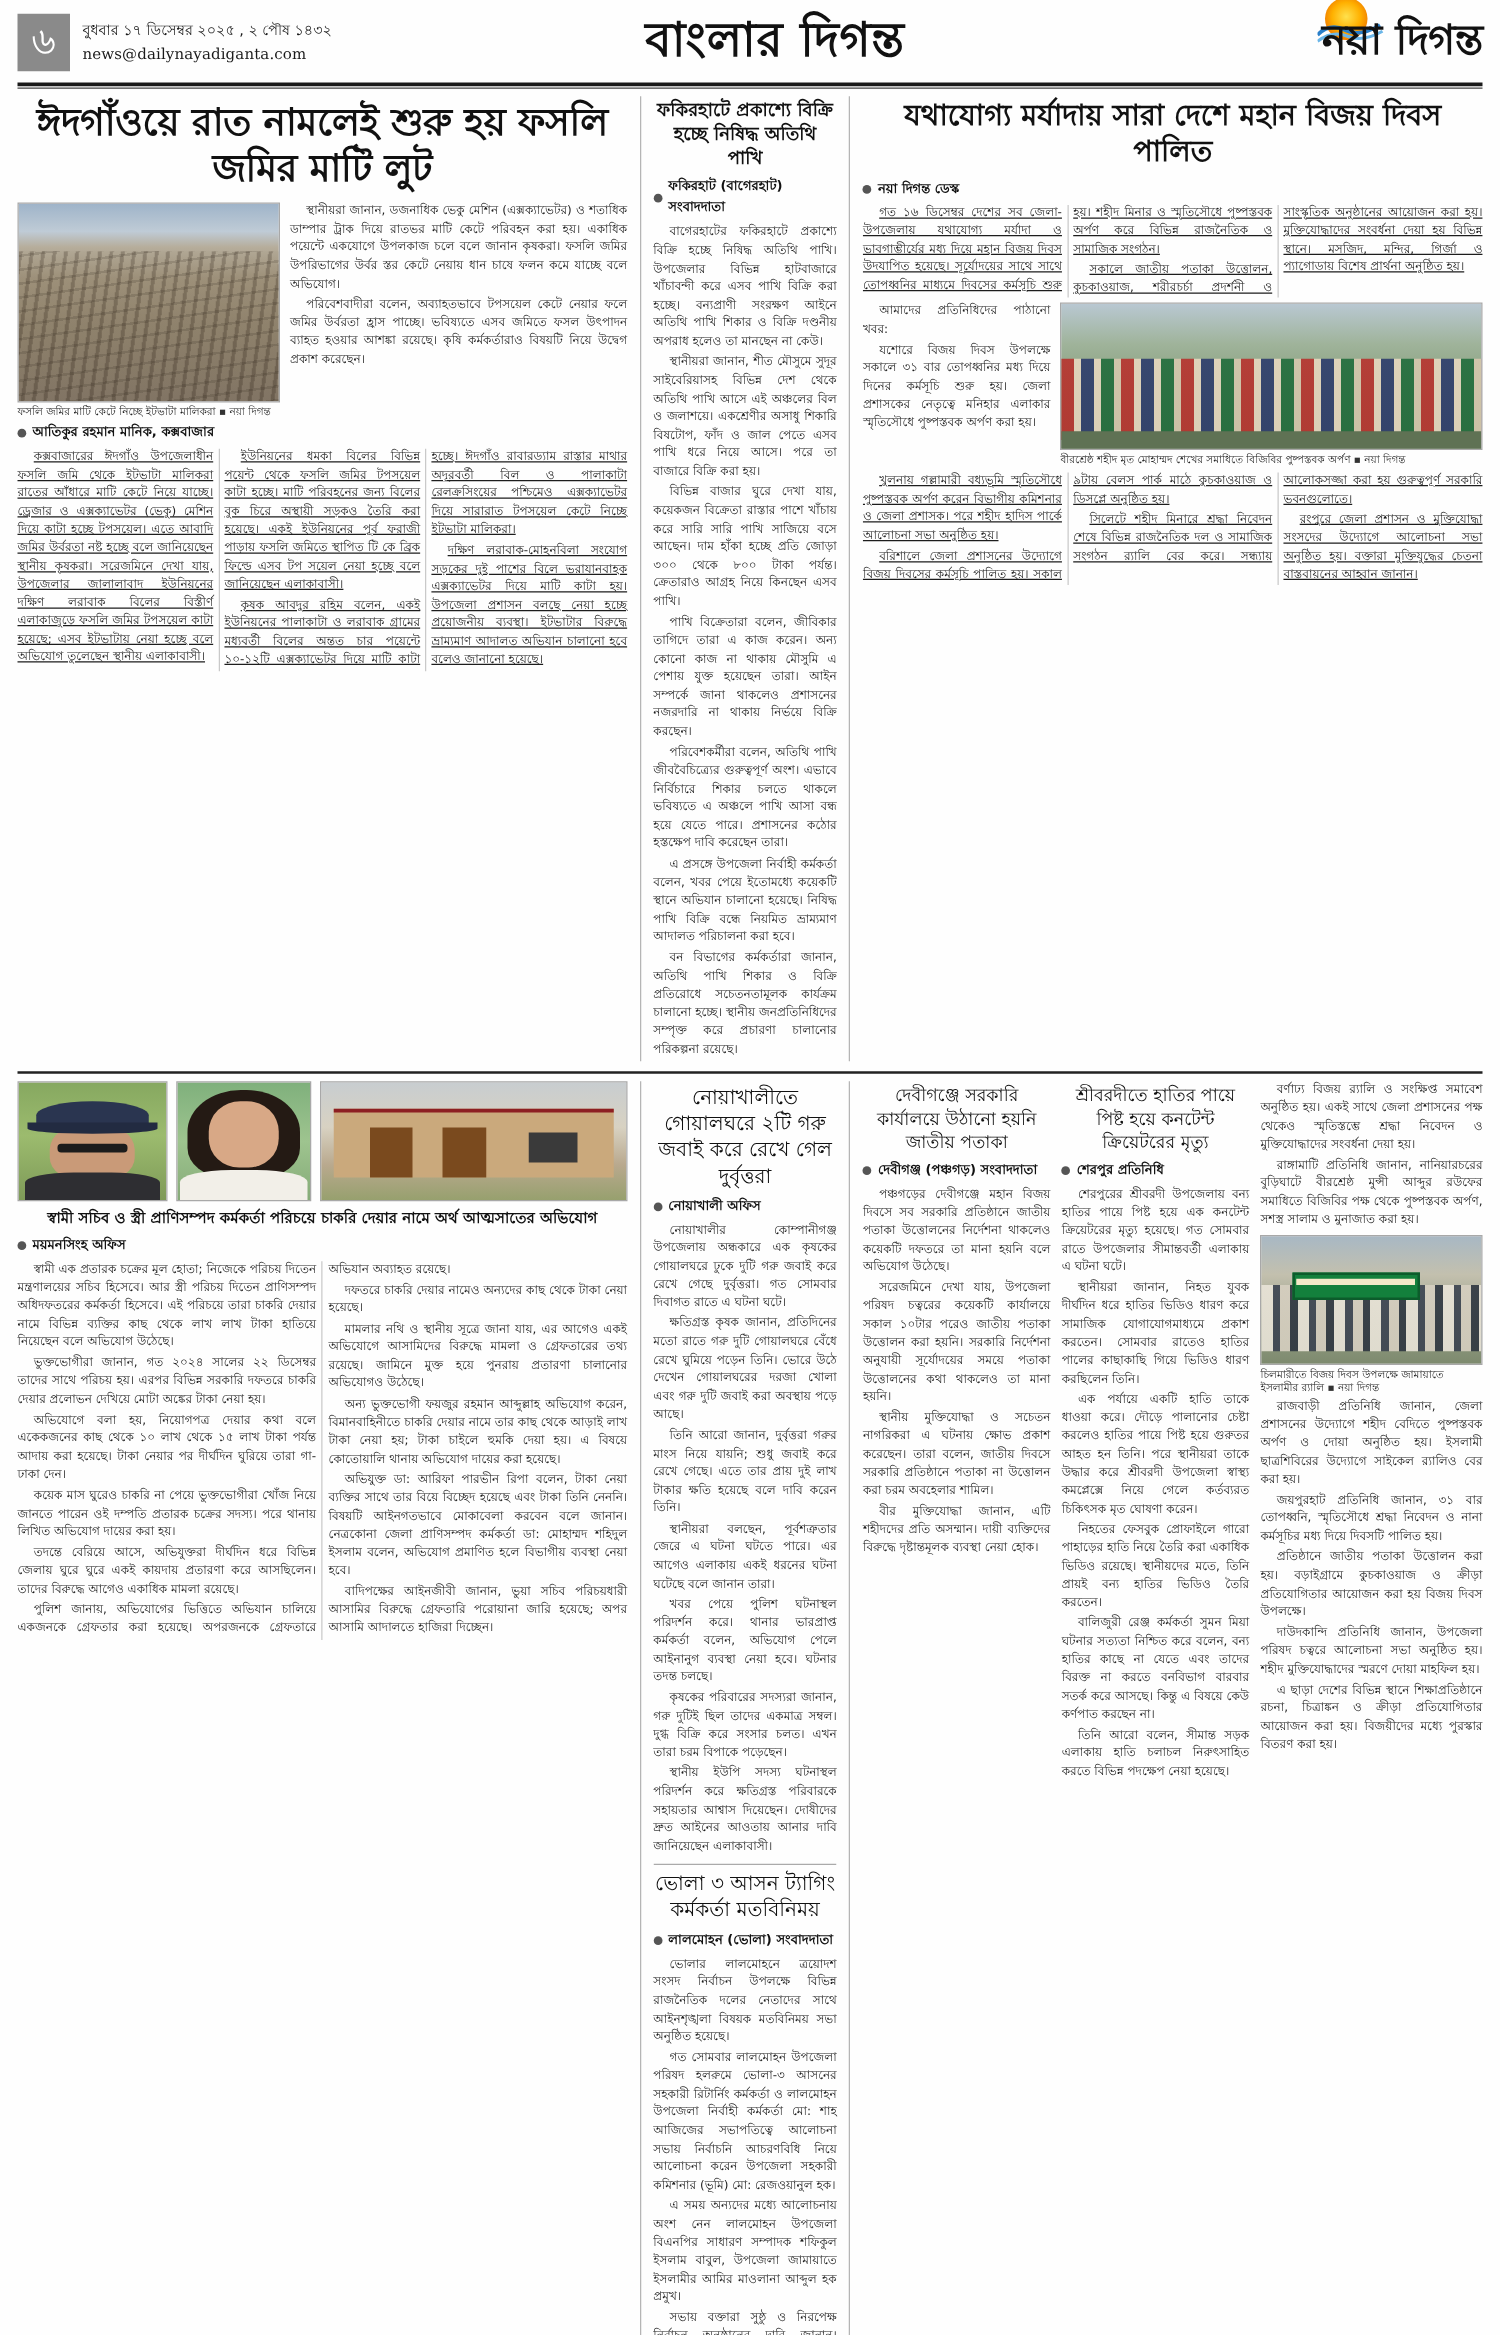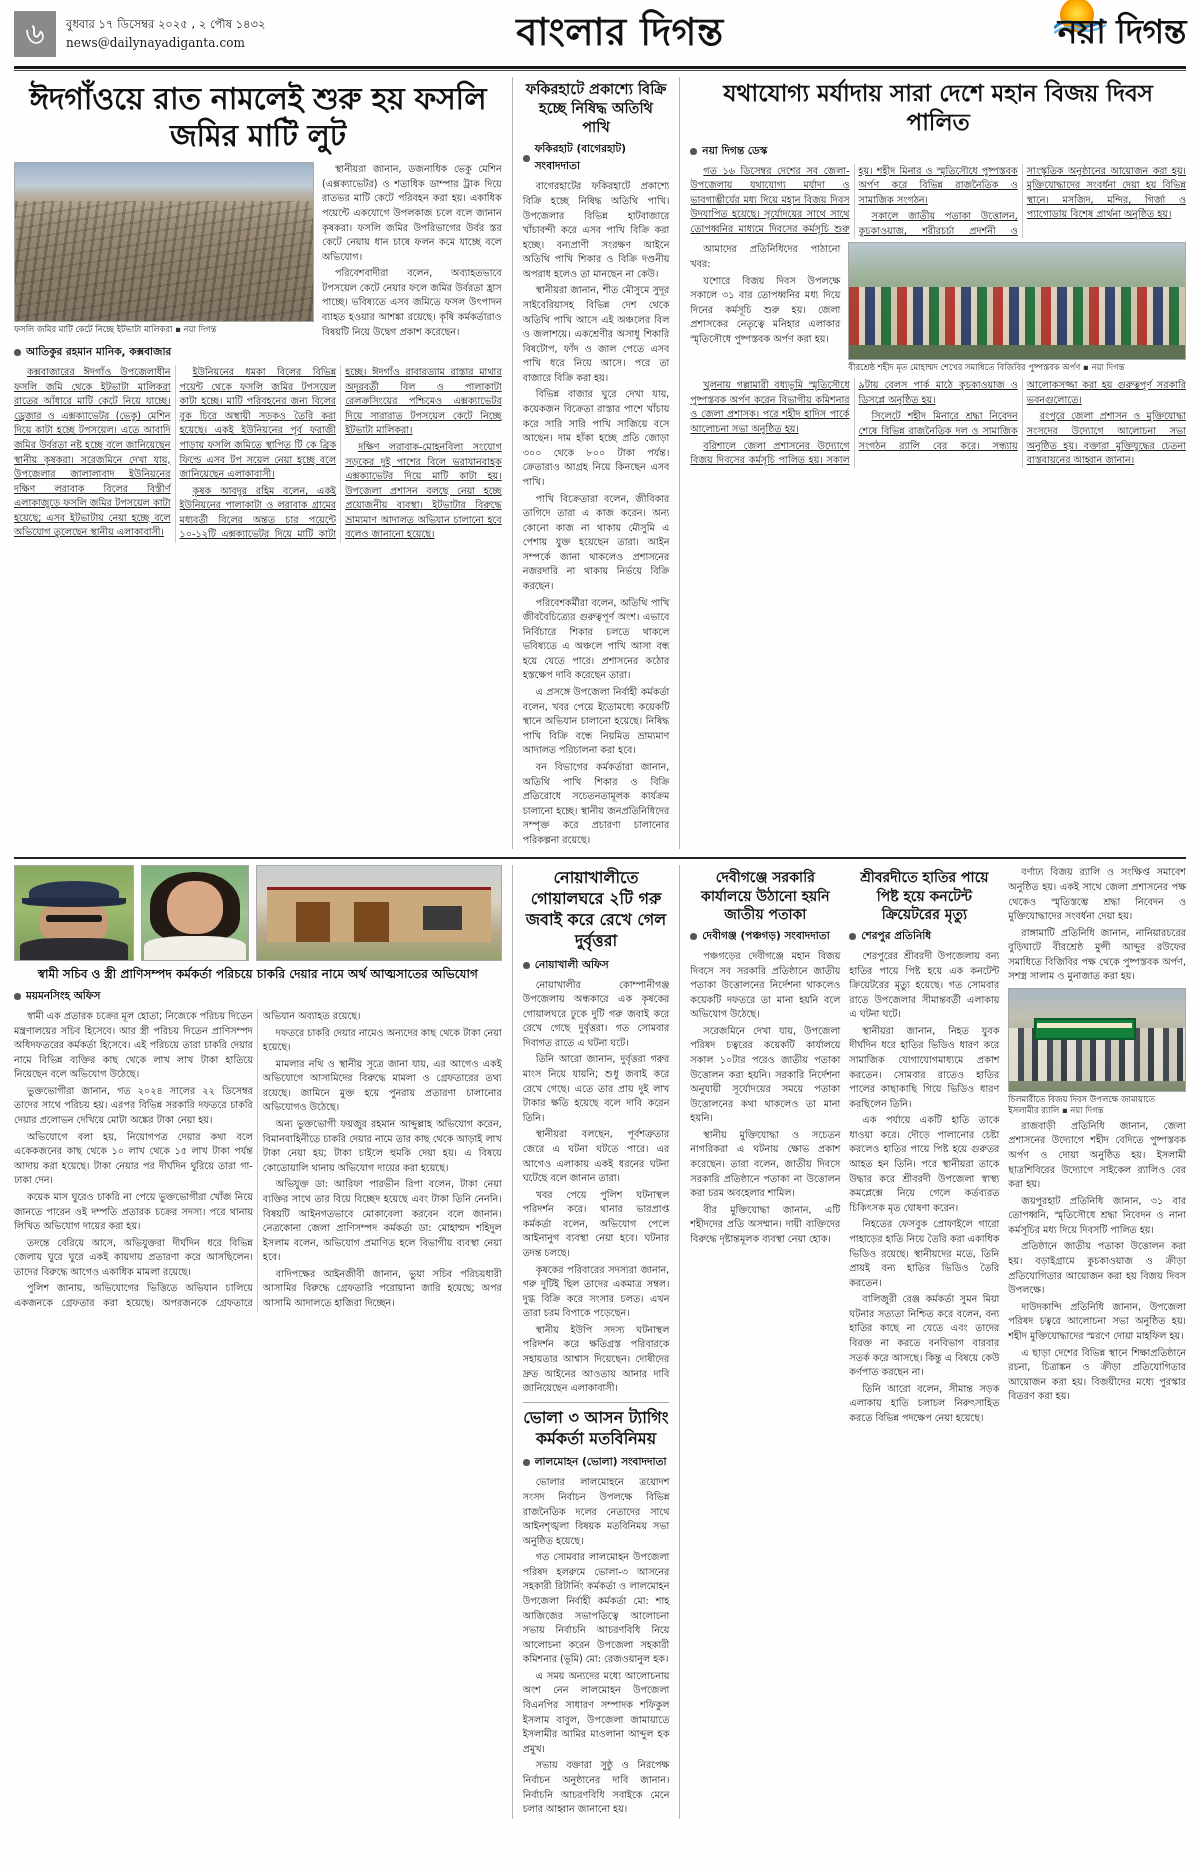--- a/index.html
+++ b/index.html
@@ -96,21 +96,21 @@
     font-family: "DejaVu Sans", sans-serif;
     margin: 3px 0 5px 0;
   }
   .hl-small {
     font-size: 14.5px; font-weight: bold; line-height: 1.32;
     text-align: center;
     font-family: "DejaVu Sans", sans-serif;
     margin: 3px 0 4px 0;
   }
   .hl-narrow {
-    font-size: 16px; font-weight: bold; line-height: 1.3;
+    font-size: 16px; font-weight: normal; line-height: 1.3;
     text-align: center;
     font-family: "DejaVu Sans", sans-serif;
     margin: 3px 0 5px 0;
   }
 
   
   .byline {
     font-size: 10.5px; font-weight: bold;
     margin: 3px 0 4px 0;
     display: flex; align-items: center; gap: 5px;
@@ -291,21 +291,21 @@
   </div>
   <div class="rule-thick"></div>
   <div class="rule-thin"></div>
 
   <div class="cols3">
 
     <div class="col colA">
       <div class="hl-mega">ঈদগাঁওয়ে রাত নামলেই শুরু হয় ফসলি জমির মাটি লুট</div>
 
       <div style="display:flex; gap:8px;">
-        <div style="width:300px;">
+        <div style="width:210px;">
           <div class="photo ph-field" style="height:160px;"></div>
           <div class="cap">
             <span>ফসলি জমির মাটি কেটে নিচ্ছে ইটভাটা মালিকরা</span> <span class="src">▪ <span>নয়া দিগন্ত</span></span>
           </div>
         </div>
         <div style="flex:1;" class="body-txt">
           <p>স্থানীয়রা জানান, ডজনাধিক ভেকু মেশিন (এক্সক্যাভেটর) ও শতাধিক ডাম্পার ট্রাক দিয়ে রাতভর মাটি কেটে পরিবহন করা হয়। একাধিক পয়েন্টে একযোগে উপলকাজ চলে বলে জানান কৃষকরা। ফসলি জমির উপরিভাগের উর্বর স্তর কেটে নেয়ায় ধান চাষে ফলন কমে যাচ্ছে বলে অভিযোগ।</p>
           <p>পরিবেশবাদীরা বলেন, অব্যাহতভাবে টপসয়েল কেটে নেয়ার ফলে জমির উর্বরতা হ্রাস পাচ্ছে। ভবিষ্যতে এসব জমিতে ফসল উৎপাদন ব্যাহত হওয়ার আশঙ্কা রয়েছে। কৃষি কর্মকর্তারাও বিষয়টি নিয়ে উদ্বেগ প্রকাশ করেছেন।</p>
         </div>
       </div>
@@ -433,20 +433,21 @@
     <div class="vrule"></div>
 
     <div class="col colB">
       <div class="hl-narrow">নোয়াখালীতে গোয়ালঘরে ২টি গরু জবাই করে রেখে গেল দুর্বৃত্তরা</div>
       <div class="byline">
         <span class="bullet"></span>
         <span>নোয়াখালী অফিস</span>
       </div>
       <div class="body-txt">
         <p>নোয়াখালীর কোম্পানীগঞ্জ উপজেলায় অন্ধকারে এক কৃষকের গোয়ালঘরে ঢুকে দুটি গরু জবাই করে রেখে গেছে দুর্বৃত্তরা। গত সোমবার দিবাগত রাতে এ ঘটনা ঘটে।</p>
+        <p>ক্ষতিগ্রস্ত কৃষক জানান, প্রতিদিনের মতো রাতে গরু দুটি গোয়ালঘরে বেঁধে রেখে ঘুমিয়ে পড়েন তিনি। ভোরে উঠে দেখেন গোয়ালঘরের দরজা খোলা এবং গরু দুটি জবাই করা অবস্থায় পড়ে আছে।</p>
         <p>তিনি আরো জানান, দুর্বৃত্তরা গরুর মাংস নিয়ে যায়নি; শুধু জবাই করে রেখে গেছে। এতে তার প্রায় দুই লাখ টাকার ক্ষতি হয়েছে বলে দাবি করেন তিনি।</p>
         <p>স্থানীয়রা বলছেন, পূর্বশত্রুতার জেরে এ ঘটনা ঘটতে পারে। এর আগেও এলাকায় একই ধরনের ঘটনা ঘটেছে বলে জানান তারা।</p>
         <p>খবর পেয়ে পুলিশ ঘটনাস্থল পরিদর্শন করে। থানার ভারপ্রাপ্ত কর্মকর্তা বলেন, অভিযোগ পেলে আইনানুগ ব্যবস্থা নেয়া হবে। ঘটনার তদন্ত চলছে।</p>
         <p>কৃষকের পরিবারের সদস্যরা জানান, গরু দুটিই ছিল তাদের একমাত্র সম্বল। দুগ্ধ বিক্রি করে সংসার চলত। এখন তারা চরম বিপাকে পড়েছেন।</p>
         <p>স্থানীয় ইউপি সদস্য ঘটনাস্থল পরিদর্শন করে ক্ষতিগ্রস্ত পরিবারকে সহায়তার আশ্বাস দিয়েছেন। দোষীদের দ্রুত আইনের আওতায় আনার দাবি জানিয়েছেন এলাকাবাসী।</p>
       </div>
 
       <div class="sec-sep-thin"></div>
 
       <div class="hl-narrow">ভোলা ৩ আসন ট্যাগিং কর্মকর্তা মতবিনিময়</div>

